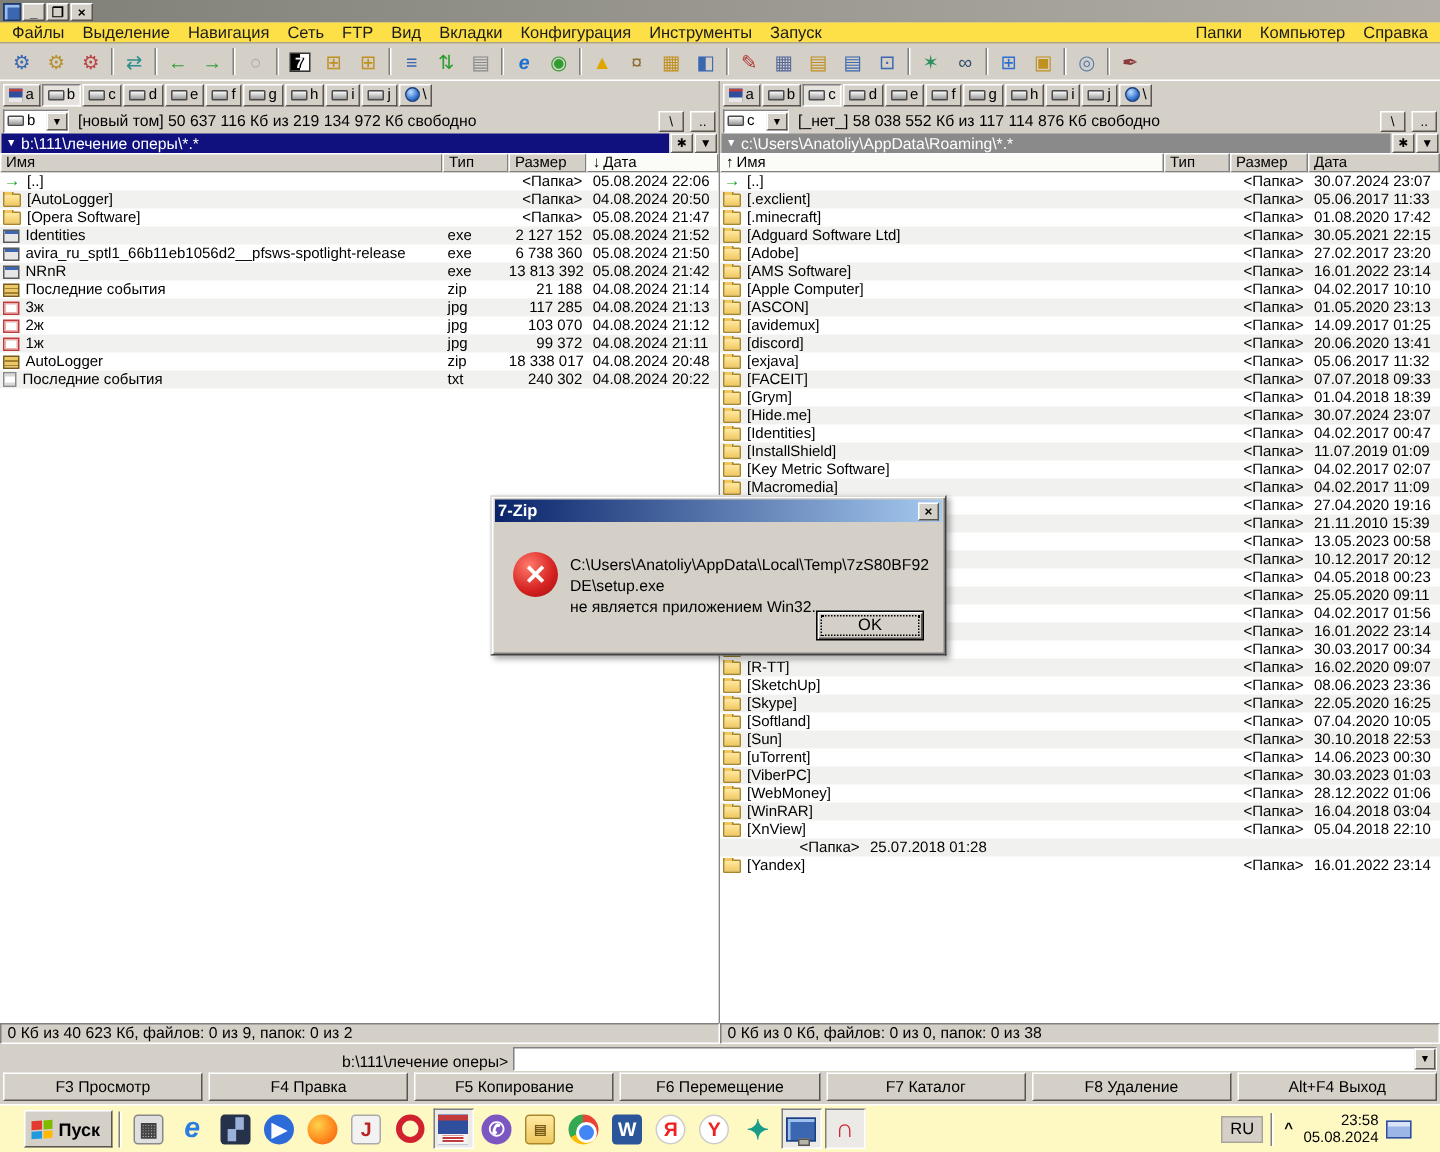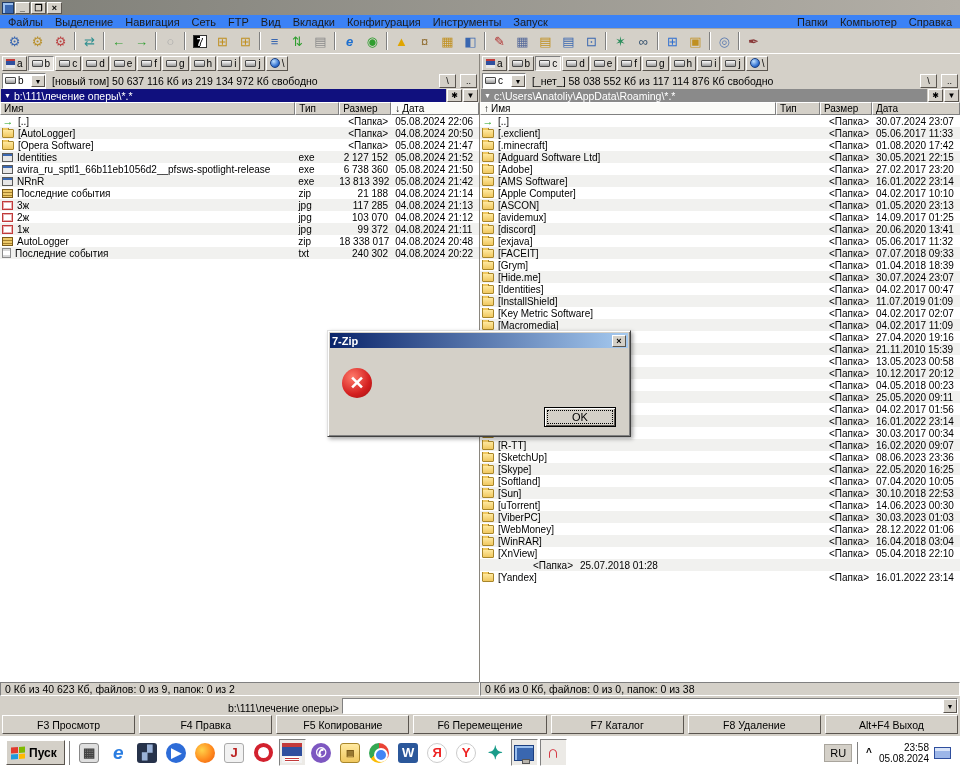--- a/index.html
+++ b/index.html
@@ -12,21 +12,21 @@
   .sunken{border:1px solid;border-color:#808080 #ffffff #ffffff #808080}
   .pressed{border:1px solid;border-color:#808080 #ffffff #ffffff #808080;background:#e6e3de}
 
   
   .titlebar{height:15px;background:linear-gradient(90deg,#7f7f78,#b3afa7);display:flex;align-items:center;padding:0 2px;flex:none}
   .titlebar .ttxt{color:#fff;font-weight:bold;font-size:11px;margin-left:3px;flex:1;white-space:nowrap;text-shadow:1px 1px 0 #555}
   .appico{width:12px;height:12px;background:#3a67b0;border:1px solid #203a66;box-shadow:inset 2px 2px 0 #9cc0ee}
   .wbtn{width:15px;height:12px;font-size:9px;line-height:10px;text-align:center;font-weight:bold;margin-left:1px;color:#000}
 
   
-  .menubar{height:14px;display:flex;align-items:center;background:#3b82f6;border-bottom:1px solid #a9a59d;flex:none;padding:0 2px}
+  .menubar{height:14px;display:flex;align-items:center;background:#fde047;border-bottom:1px solid #a9a59d;flex:none;padding:0 2px}
   .menubar .mitem{padding:0 6px;color:#1c1c1c;white-space:nowrap}
   .menubar .mspacer{flex:1}
 
   
   .toolbar{height:25px;display:flex;align-items:center;padding:0 3px;flex:none;border-bottom:1px solid #fff}
   .tbtn{width:23px;height:22px;display:flex;align-items:center;justify-content:center;font-size:13px;line-height:13px}
   .tsep{width:2px;height:18px;border-left:1px solid #808080;border-right:1px solid #fff;margin:0 2px}
   .tb7z{display:inline-block;width:14px;height:13px;background:linear-gradient(90deg,#000 50%,#fff 50%);color:#fff;font-weight:bold;font-size:10px;text-align:center;line-height:13px;border:1px solid #333;text-shadow:1px 0 0 #000}
 
   
@@ -81,21 +81,21 @@
   .cmdrow{height:18px;display:flex;align-items:flex-end;flex:none;padding:0 2px}
   .cmdprompt{margin-left:226px;font-size:10.5px;white-space:nowrap}
   .cmdinput{flex:1;height:16px;background:#fff;margin-left:3px;display:flex;align-items:center}
   .cmdinput input{border:none;outline:none;flex:1;height:14px;font:10.5px "Liberation Sans",sans-serif;background:transparent;padding:0 2px}
   .cmddrop{width:14px;height:14px;font-size:7px;text-align:center;line-height:13px;flex:none}
 
   .fkeys{height:22px;display:flex;gap:4px;padding:1px 2px 2px 2px;flex:none}
   .fkey{flex:1;font-size:10.5px;display:flex;align-items:center;justify-content:center;white-space:nowrap}
 
   
-  .taskbar{height:32px;background:#ffffff;border-top:1px solid #fff;display:flex;align-items:center;padding:0 6px;flex:none}
+  .taskbar{height:32px;background:#fef9c3;border-top:1px solid #fff;display:flex;align-items:center;padding:0 16px;flex:none}
   .startbtn{height:25px;display:flex;align-items:center;gap:4px;padding:0 7px 0 4px;font-weight:bold;font-size:12px}
   .winflag{width:14px;height:12px;display:grid;grid-template-columns:1fr 1fr;grid-template-rows:1fr 1fr;gap:1px;transform:skewY(-4deg)}
   .winflag i:nth-child(1){background:#e23a2e}.winflag i:nth-child(2){background:#7fba00}
   .winflag i:nth-child(3){background:#1f9ade}.winflag i:nth-child(4){background:#ffb900}
   .tbdivider{width:2px;height:24px;border-left:1px solid #808080;border-right:1px solid #fff;margin:0 4px}
   .qicon{width:27px;height:27px;display:flex;align-items:center;justify-content:center;margin:0 1px;font-size:15px}
   .qicon.pressed{border:1px solid;border-color:#808080 #fff #fff #808080;background:#eceae6}
   .q-circle{width:20px;height:20px;border-radius:50%;display:flex;align-items:center;justify-content:center;color:#fff;font-weight:bold;font-size:13px}
   .q-square{width:20px;height:20px;display:flex;align-items:center;justify-content:center;color:#fff;font-weight:bold;font-size:13px;border-radius:3px}
   .tc-floppy{width:20px;height:20px;background:#2f4f9e;box-shadow:inset 0 -7px 0 #f2f2f2,inset 0 4px 0 #c23a3a;position:relative}
@@ -984,17 +984,21 @@
     </div>
   </div>
 
   <div class="dialog">
     <div class="dlg-title">
       <span class="dtxt">7-Zip</span>
       <span class="dlg-close raised">×</span>
     </div>
     <div class="dlg-body">
       <span class="err-ico">✕</span>
+      <div class="dlg-msg">
+        <span>C:\Users\Anatoliy\AppData\Local\Temp\7zS80BF92DE\setup.exe</span><br>
+        <span>не является приложением Win32.</span>
+      </div>
       <div class="dlg-ok">OK</div>
     </div>
   </div>
 
 </div>
 
 </body></html>

